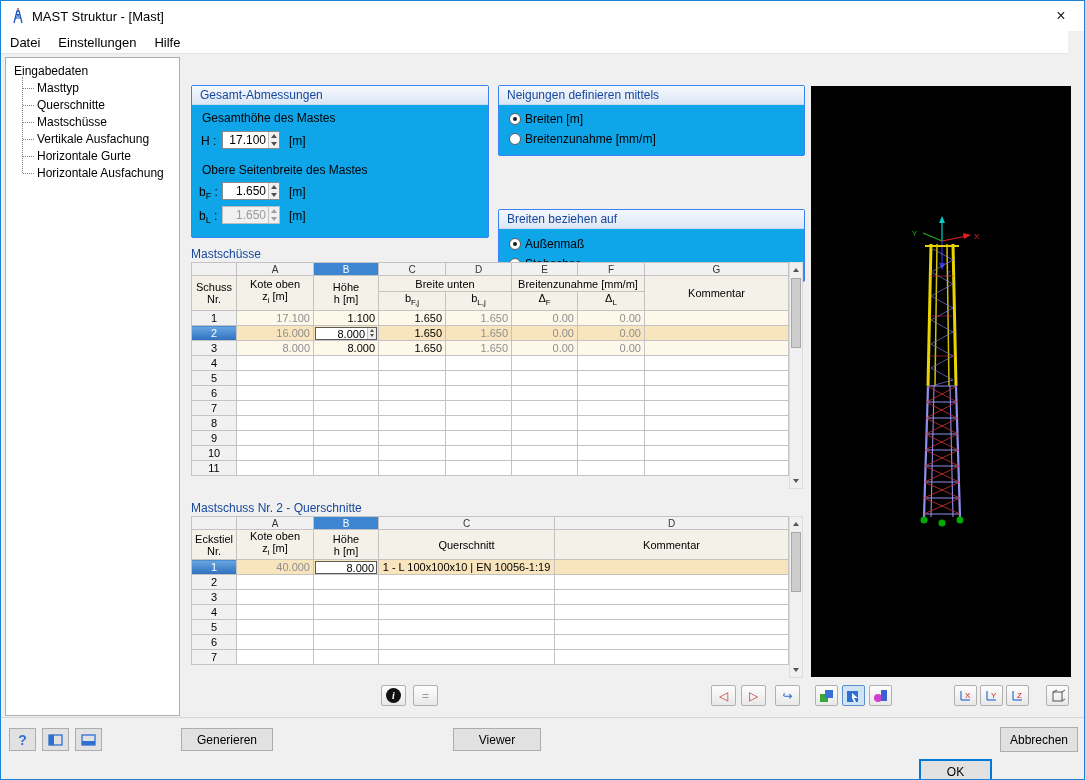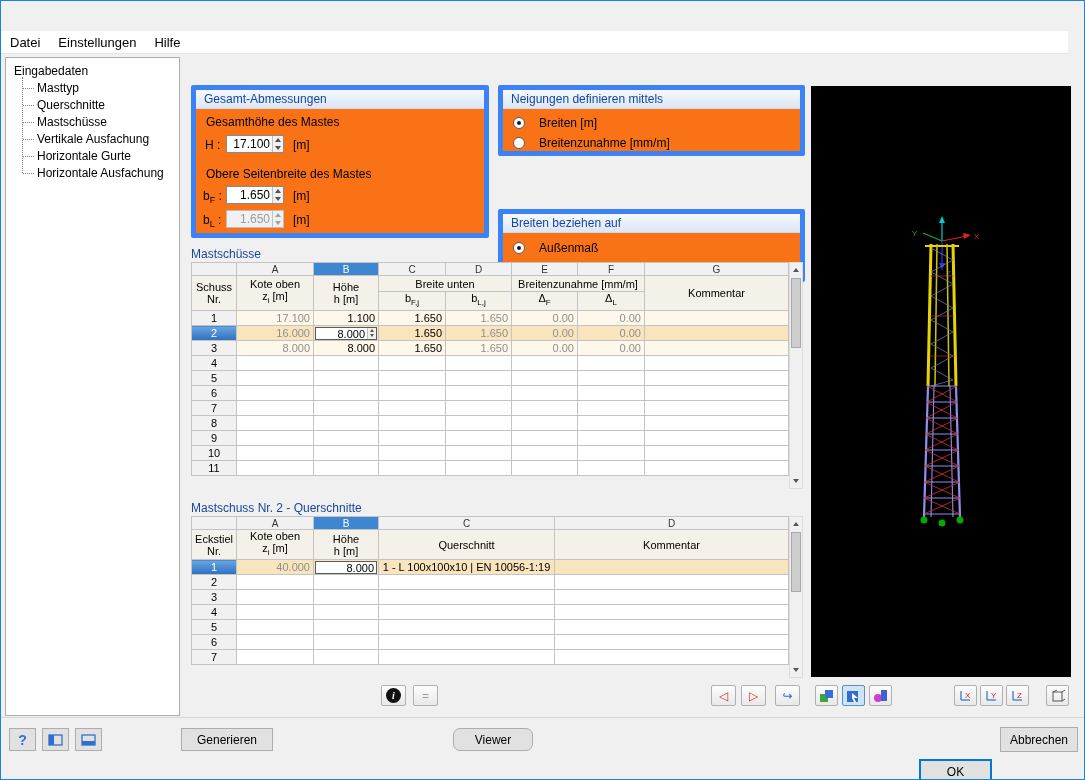--- a/index.html
+++ b/index.html
@@ -16,37 +16,37 @@
   
   .sidebar{position:absolute;left:4px;top:56px;width:175px;height:659px;background:#fff;border:1px solid #abadb3;padding:5px 4px;}
   .tree-root{padding:1px 0 2px 4px;}
   .tree-kids{position:relative;margin-left:12px;}
   .tree-kids::before{content:"";position:absolute;left:0;top:-3px;bottom:9px;border-left:1px dotted #808080;}
   .tree-item{position:relative;padding:1px 0 2px 15px;white-space:nowrap;}
   .tree-item::before{content:"";position:absolute;left:1px;top:8px;width:11px;border-top:1px dotted #808080;}
   
   .pagehead{position:absolute;left:183px;top:56px;width:895px;height:21px;border-bottom:1px solid #d2d2d2;display:flex;align-items:center;padding-left:7px;font-weight:bold;}
   
-  .gbox{position:absolute;border:5px solid #3b82f6;background:#f97316;border-radius:2px;}
+  .gbox{position:absolute;border:1px solid #3b82f6;background:#0ea5e9;border-radius:2px;}
   .gcap{height:19px;line-height:19px;padding-left:8px;color:#16469c;background:linear-gradient(#f6f9fd,#dbe6f5);
         border-bottom:1px solid #cdd9ec;font-size:12px;}
   .glabel{position:absolute;white-space:nowrap;}
   
   .sp{position:absolute;display:flex;align-items:stretch;border:1px solid #8a8a8a;background:#fff;height:18px;width:58px;}
   .sp .v{flex:1;text-align:right;padding:0 2px;font-size:12px;line-height:16px;overflow:hidden;}
   .sp .ar{width:11px;border-left:1px solid #c2c2c2;display:flex;flex-direction:column;background:#f0f0f0;}
   .sp .ar i{flex:1;display:flex;align-items:center;justify-content:center;}
   .sp .ar i.u::after{content:"";border:3px solid transparent;border-bottom:4px solid #505050;margin-top:-3px;}
   .sp .ar i.d::after{content:"";border:3px solid transparent;border-top:4px solid #505050;margin-bottom:-3px;}
   .sp.dis{background:#f1f1f1;border-color:#bdbdbd;}
   .sp.dis .v{color:#9b9b9b;}
   .sp.dis .ar i.u::after{border-bottom-color:#a0a0a0;}
   .sp.dis .ar i.d::after{border-top-color:#a0a0a0;}
   
-  .radio-row{position:absolute;display:flex;align-items:center;gap:14px;white-space:nowrap;}
+  .radio-row{position:absolute;display:flex;align-items:center;gap:4px;white-space:nowrap;}
   .radio{width:12px;height:12px;border-radius:50%;border:1px solid #5c5c5c;background:#fff;position:relative;flex:none;}
   .radio.on::after{content:"";position:absolute;left:3px;top:3px;width:4px;height:4px;border-radius:50%;background:#1a1a1a;}
   
   .seclabel{position:absolute;color:#16469c;white-space:nowrap;}
   table.grid{position:absolute;border-collapse:collapse;table-layout:fixed;background:#fff;font-size:11px;}
   .grid th,.grid td{border:1px solid #c3c3c3;padding:0 3px;overflow:hidden;white-space:nowrap;font-weight:normal;}
   .grid tr.lrow th{height:13px;background:#f1f1f1;font-size:10px;padding:0;text-align:center;color:#333;}
   .grid tr.lrow th.selcol{background:#3f86d2;color:#fff;}
   .grid tr.h1 th,.grid tr.h2 th{background:#f4f1e9;text-align:center;font-size:11px;line-height:12px;}
   .grid tr.h1 th{height:16px;}
@@ -83,20 +83,34 @@
   
   .btn{position:absolute;background:#e1e1e1;border:1px solid #adadad;display:flex;align-items:center;justify-content:center;font-size:12px;}
   .btn.okbtn{border:2px solid #0078d7;}
   .bottomline{position:absolute;left:0;right:0;top:716px;border-top:1px solid #d6d6d6;}
 </style>
 </head>
 <body>
 
 <div class="win">
 
+  <div class="titlebar">
+    <svg class="ticon" width="16" height="16" viewBox="0 0 16 16">
+      <line x1="8" y1="0" x2="8" y2="3" stroke="#cc2222" stroke-width="1.2"></line>
+      <polyline points="4,15 7,3 9,3 12,15" fill="none" stroke="#1857c3" stroke-width="1.3"></polyline>
+      <line x1="5.4" y1="10" x2="10.6" y2="10" stroke="#1857c3" stroke-width="1"></line>
+      <line x1="6.2" y1="6.5" x2="9.8" y2="6.5" stroke="#1857c3" stroke-width="1"></line>
+      <line x1="5.4" y1="10" x2="9.8" y2="6.5" stroke="#1857c3" stroke-width="0.8"></line>
+      <line x1="10.6" y1="10" x2="6.2" y2="6.5" stroke="#1857c3" stroke-width="0.8"></line>
+    </svg>
+    <span class="ttext">MAST Struktur - [Mast]</span>
+    <div class="closebtn">
+        <span>×</span>
+      </div>
+  </div>
 
   <div class="menubar">
     <span class="menu-item">Datei</span>
     <span class="menu-item">Einstellungen</span>
     <span class="menu-item">Hilfe</span>
   </div>
 
   <div class="sidebar">
     <div class="tree-root">Eingabedaten</div>
     <div class="tree-kids">
@@ -581,17 +595,17 @@
         <rect x="1" y="1" width="5" height="10" fill="#2f6fd0"></rect>
       </svg>
   </div>
   <div class="btn" style="left:74px;top:727px;width:27px;height:23px;">
     <svg width="15" height="12" viewBox="0 0 15 12">
         <rect x="1" y="1" width="13" height="10" fill="none" stroke="#2f6fd0" stroke-width="1.3"></rect>
         <rect x="1" y="7" width="13" height="4" fill="#2f6fd0"></rect>
       </svg>
   </div>
   <div class="btn" style="left:180px;top:727px;width:92px;height:23px;">Generieren</div>
-  <div class="btn" style="left:452px;top:727px;width:80px;height:23px;border-radius:7px;">Viewer</div>
+  <div class="btn" style="left:452px;top:727px;width:88px;height:23px;">Viewer</div>
   <div class="btn okbtn" style="left:918px;top:758px;width:73px;height:25px;">OK</div>
   <div class="btn" style="left:999px;top:726px;width:78px;height:25px;">Abbrechen</div>
 
 </div>
 
 </body></html>

